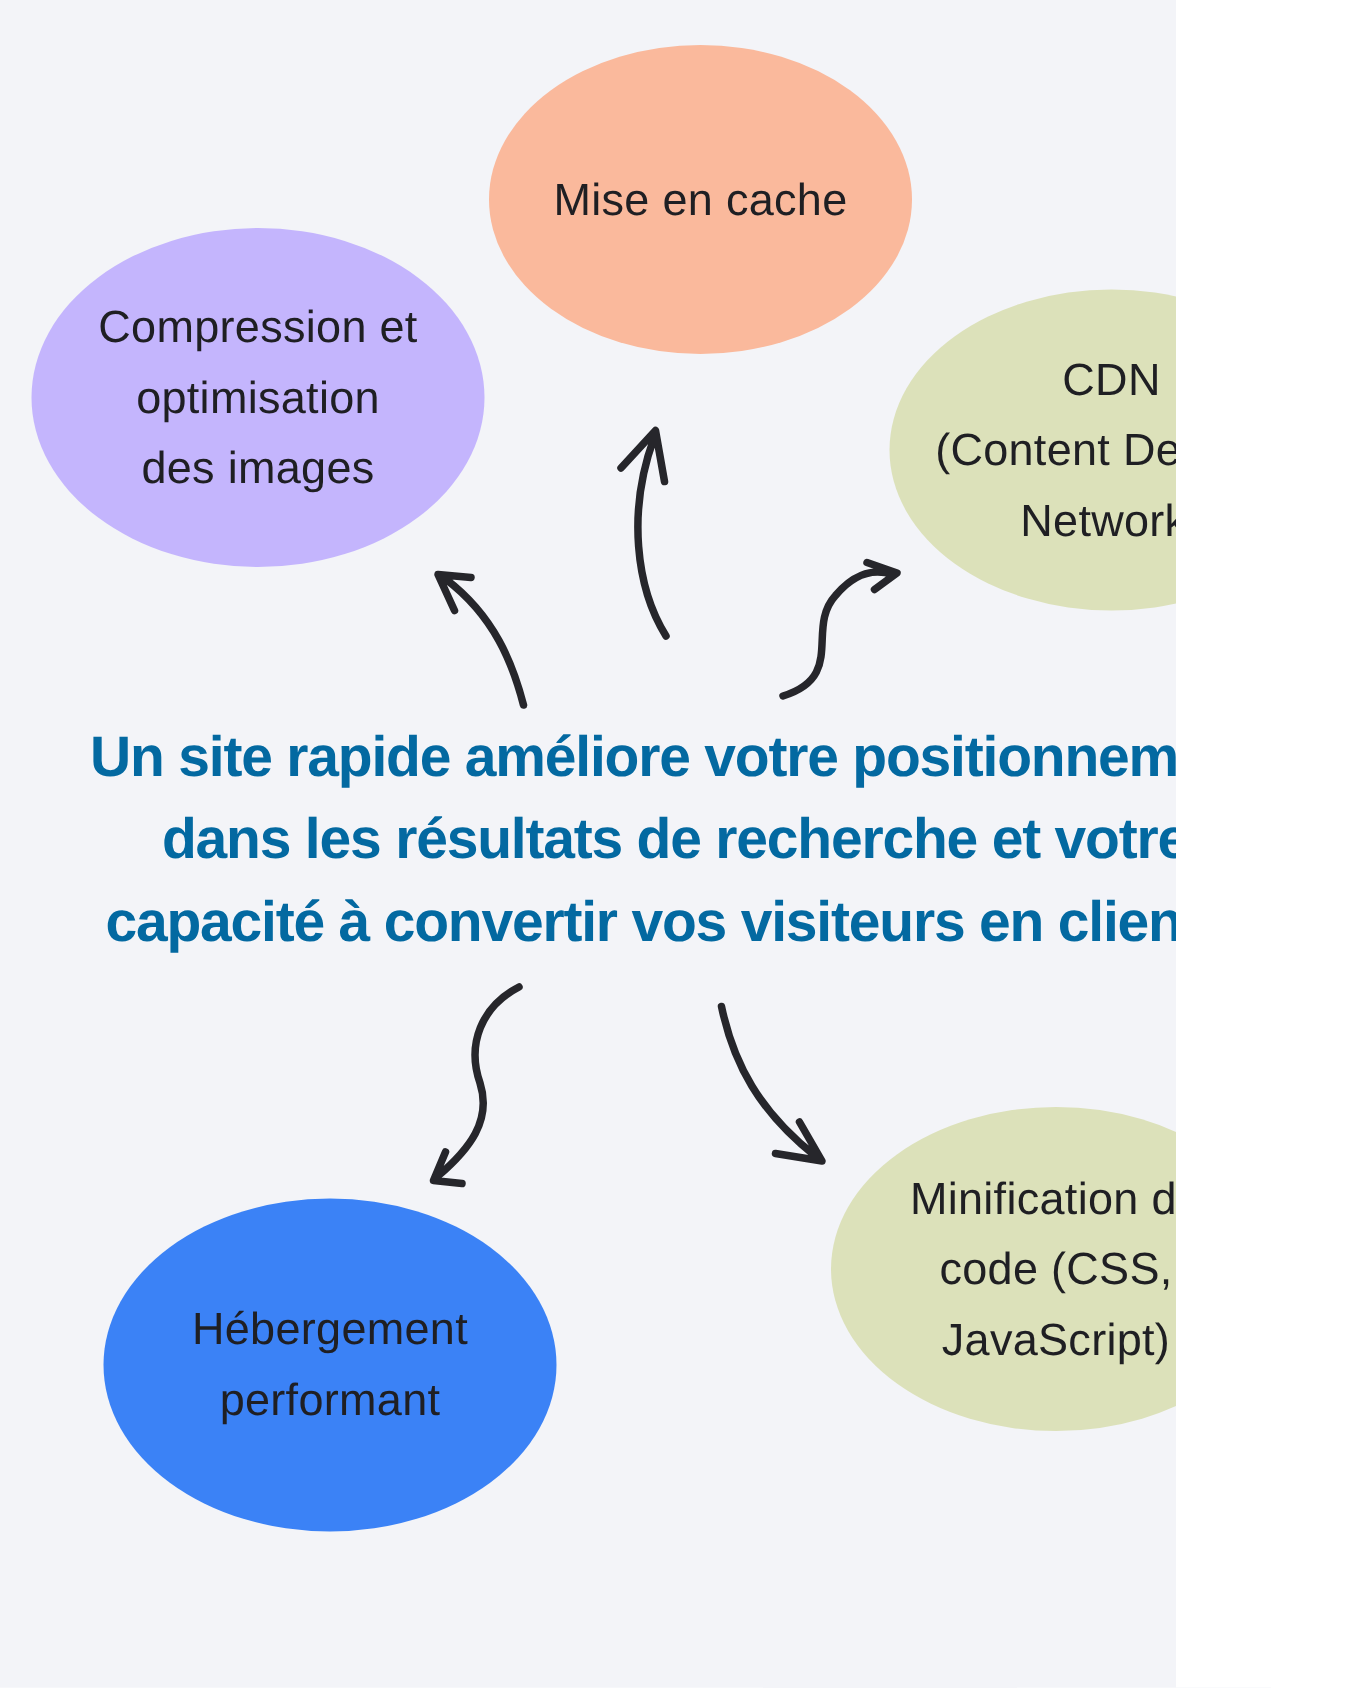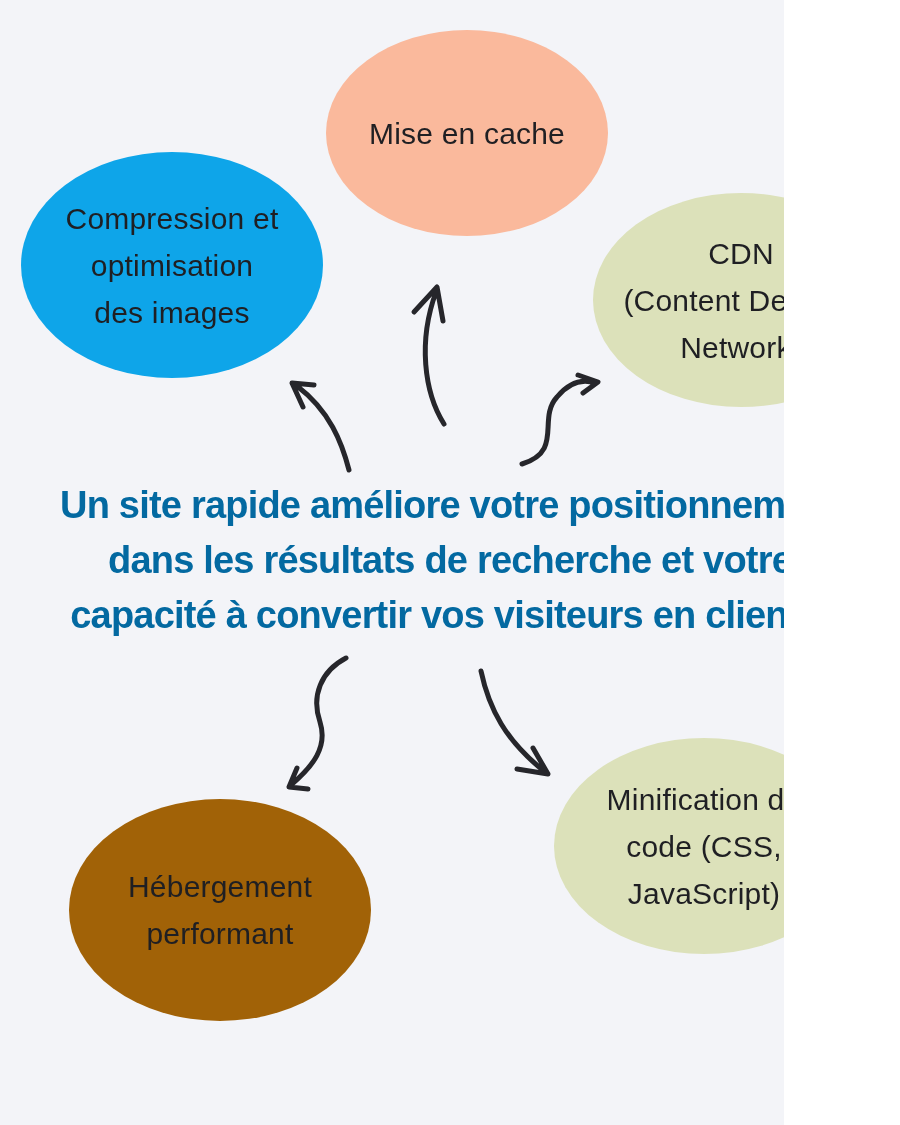--- a/index.html
+++ b/index.html
@@ -75,33 +75,33 @@
 </style>
 </head>
 <body>
 
 <div class="canvas" style="background-color: rgb(243, 244, 248);">
 
   <div class="bubble bubble-cache" style="background-color: rgb(250, 185, 156);">
     <div class="bubble-label">Mise en cache</div>
   </div>
 
-  <div class="bubble bubble-compression" style="background-color: #0ea5e9;">
+  <div class="bubble bubble-compression" style="background-color: #c4b5fd;">
     <div class="bubble-label">Compression et
 optimisation
 des images</div>
   </div>
 
   <div class="bubble bubble-cdn" style="background-color: rgb(220, 225, 186);">
     <div class="bubble-label">CDN
 (Content Delivery
 Network)</div>
   </div>
 
-  <div class="bubble bubble-hosting" style="background-color: #a16207;">
+  <div class="bubble bubble-hosting" style="background-color: #3b82f6;">
     <div class="bubble-label">Hébergement
 performant</div>
   </div>
 
   <div class="bubble bubble-minification" style="background-color: rgb(220, 225, 186);">
     <div class="bubble-label">Minification du
 code (CSS,
 JavaScript)</div>
   </div>
 

